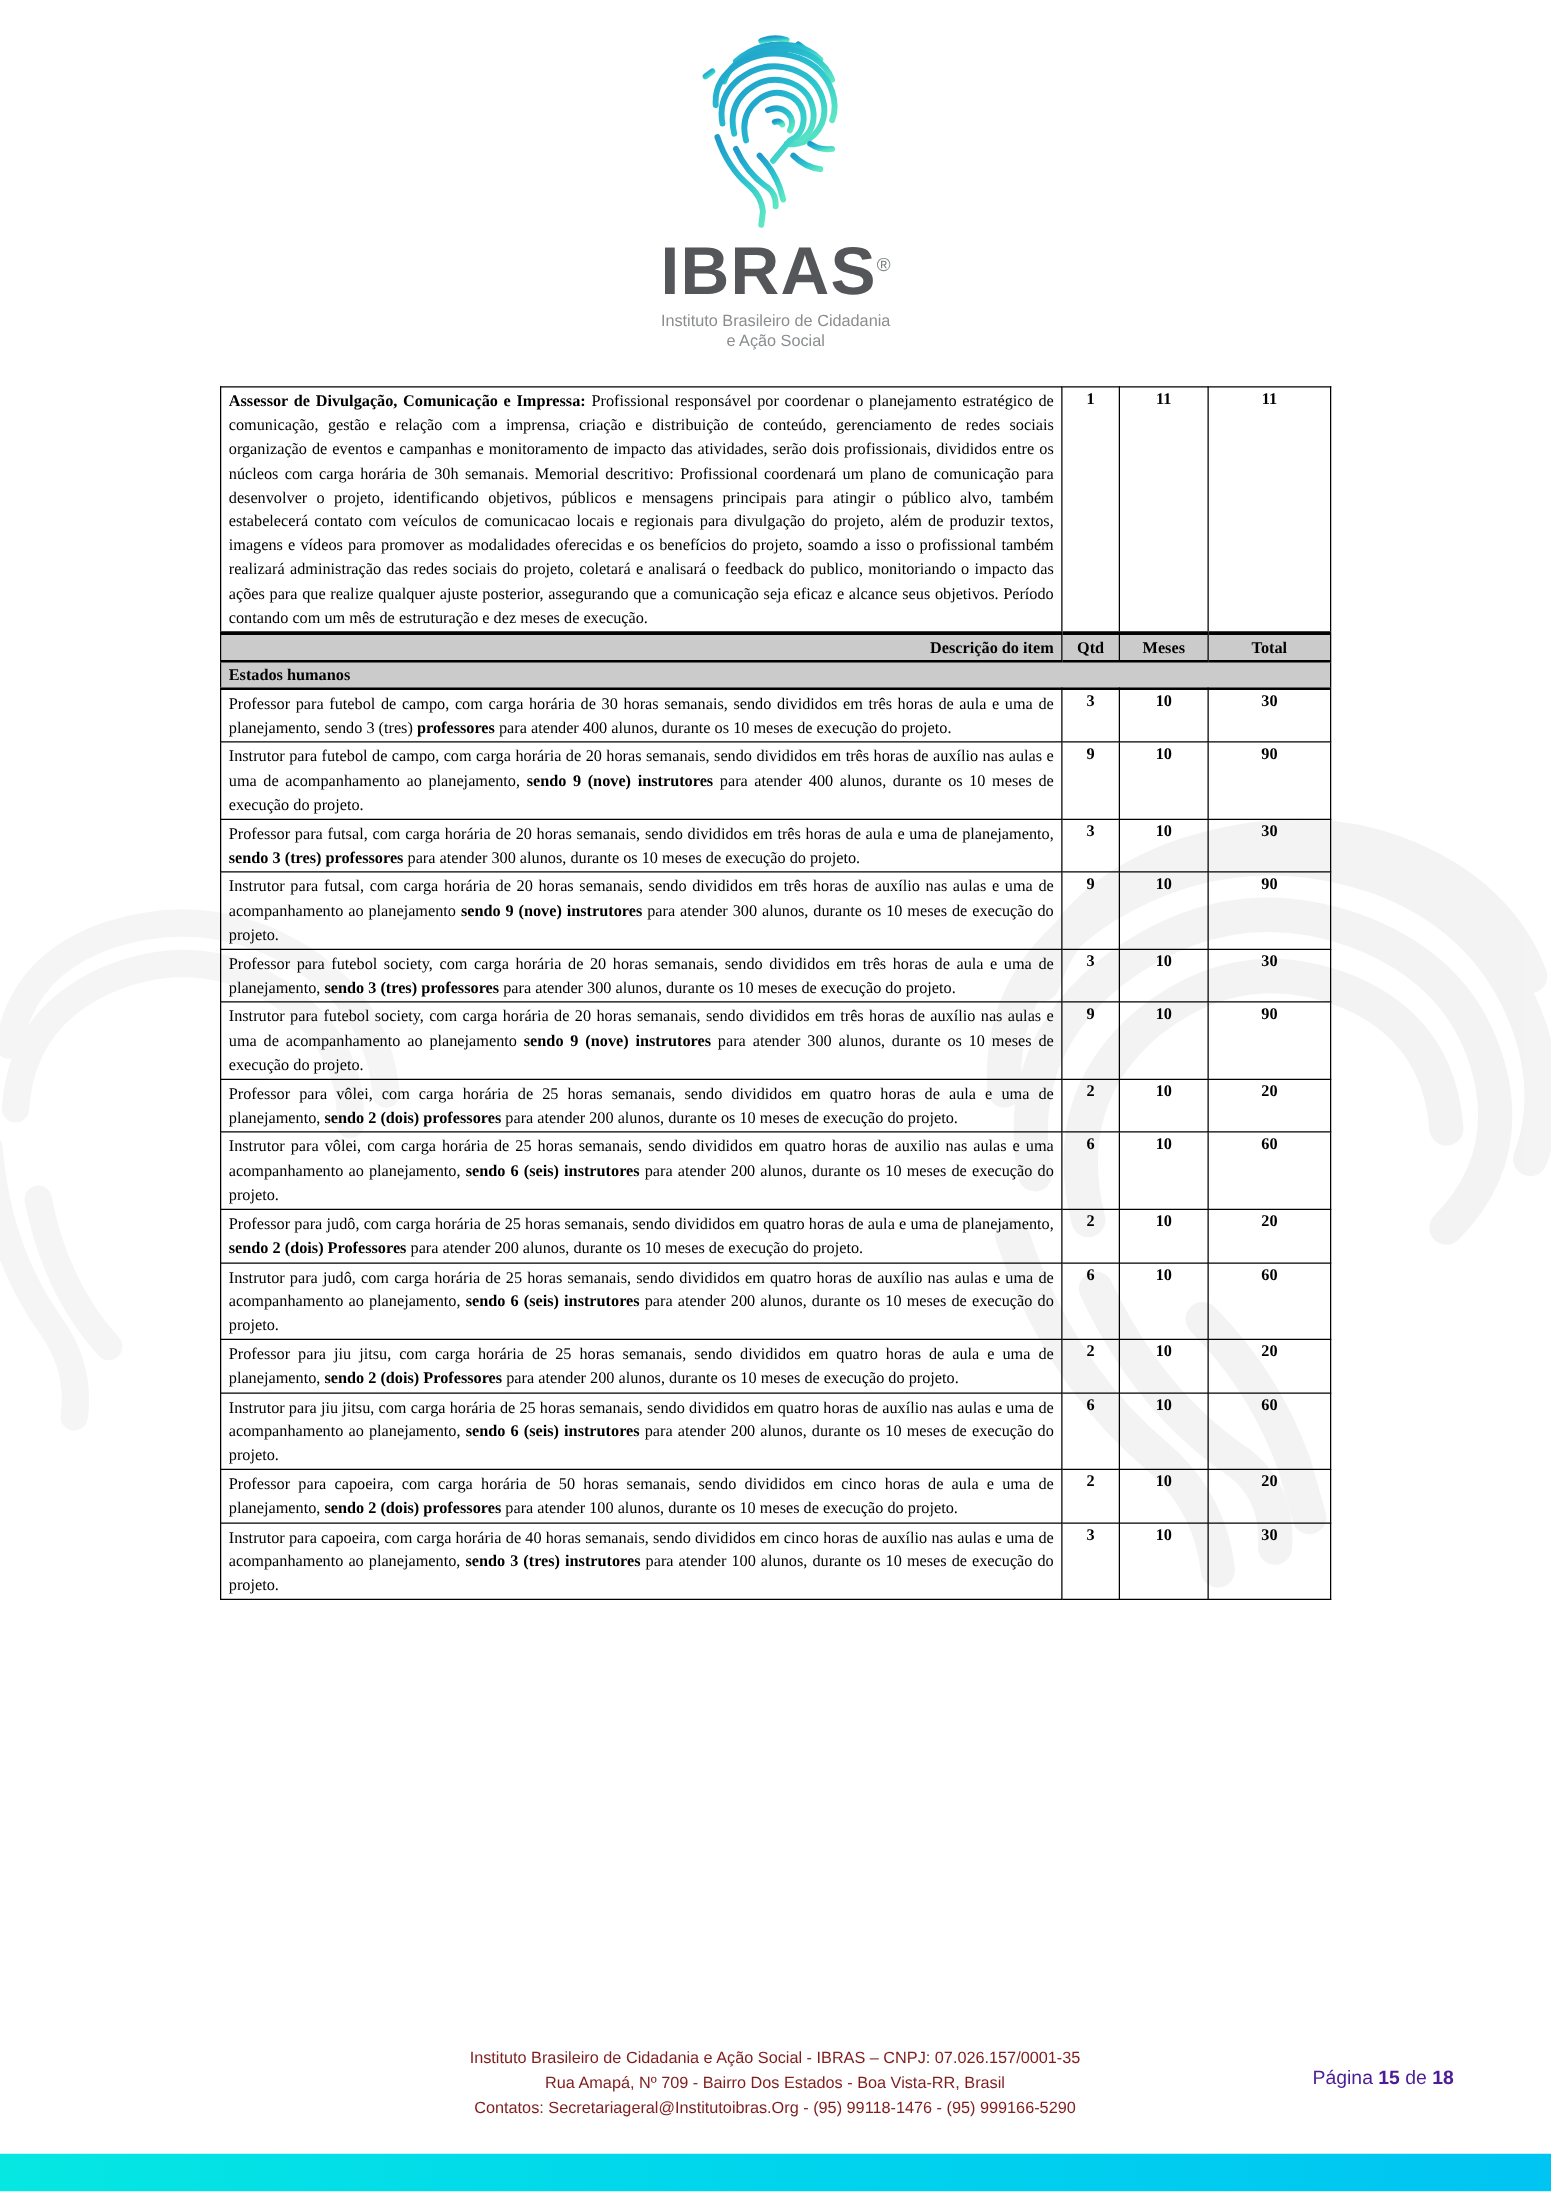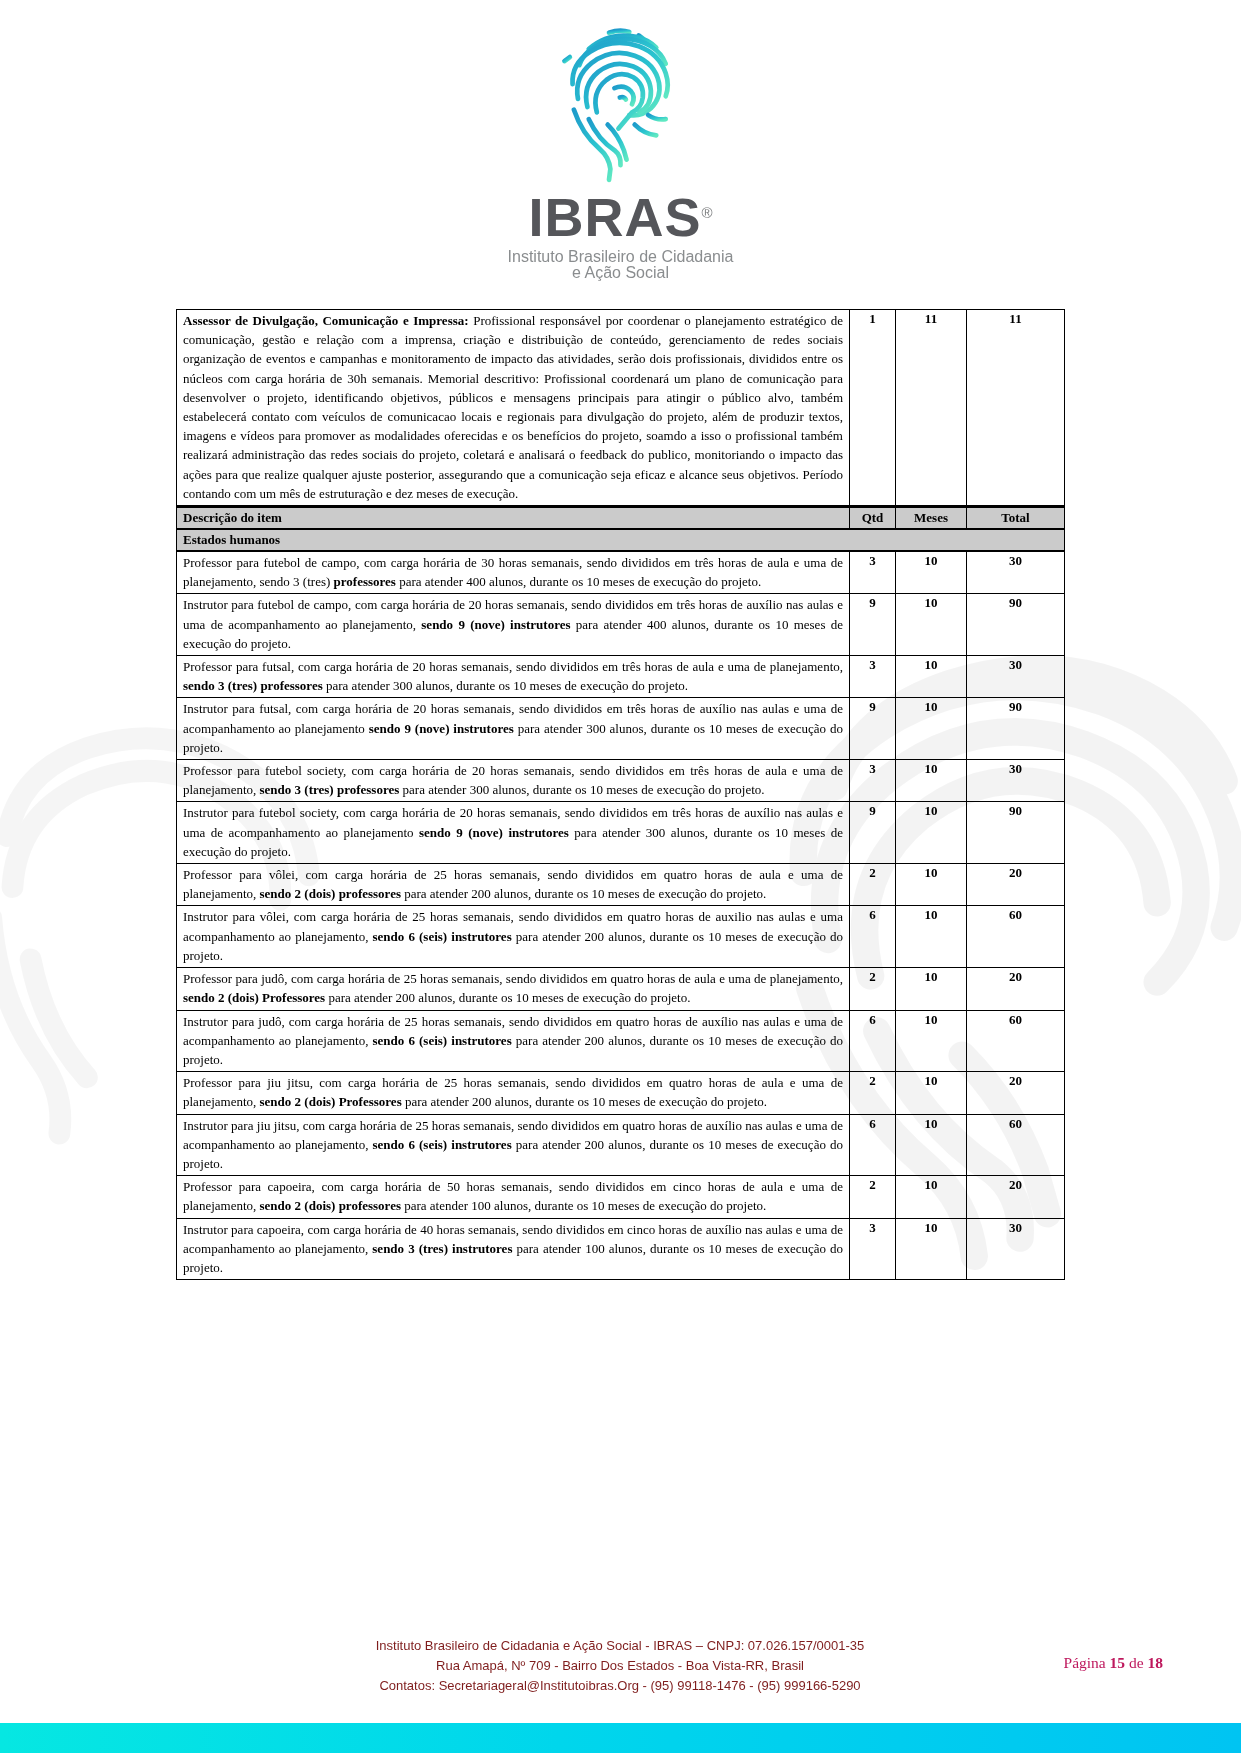--- a/index.html
+++ b/index.html
@@ -20,53 +20,54 @@
   .logo-block{position:absolute;top:10px;left:0;width:100%;text-align:center;}
   .logo-mark{width:185px;height:162px;display:block;margin:0 auto;}
   .brand-row{
     font-family:"Liberation Sans", sans-serif;
     font-weight:800;font-size:54px;line-height:1;
     color:#55565A;letter-spacing:1px;margin-top:2px;
   }
   .brand-reg{font-size:15px;font-weight:400;color:#7A7C7E;vertical-align:18px;letter-spacing:0;}
   .logo-subtitle{
     font-family:"Liberation Sans", sans-serif;
-    font-size:16px;line-height:16px;color:#8A8D8F;margin-top:5px;
+    font-size:13px;line-height:16px;color:#8A8D8F;margin-top:5px;
   }
   
   table.doc-table{
     position:absolute;left:176px;top:293px;width:888px;
     border-collapse:collapse;table-layout:fixed;
     font-size:13px;
   }
   .doc-table td{border:1px solid #000;padding:1px 6px 2px 6px;vertical-align:top;}
   .desc{text-align:justify;line-height:19.2px;}
   .desc .b{font-weight:bold;}
   .num{text-align:center;vertical-align:middle;font-weight:bold;}
   tr.head-row td{
     background:#CBCBCB;font-weight:bold;
     border-top:3px solid #000;border-bottom:2px solid #000;
     padding:2px 6px;
+    text-align:right;
   }
   tr.head-row td.hnum{text-align:center;}
   tr.section-row td{
     background:#CBCBCB;font-weight:bold;
     border-bottom:2px solid #000;padding:2px 6px;
   }
   
   .footer-lines{
     position:absolute;left:255px;top:1620px;width:730px;
     text-align:center;
     font-family:"Liberation Sans", sans-serif;
     font-size:13px;line-height:20px;color:#7f1d1d;
   }
   .page-number{
     position:absolute;right:78px;top:1638px;
-    font-family:Liberation Serif, serif;
-    font-size:15.5px;color:#be185d;
+    font-family:Liberation Sans, sans-serif;
+    font-size:15.5px;color:#4c1d95;
   }
   .page-number .b{font-weight:bold;}
   .bottom-bar{
     position:absolute;left:0;top:1707px;width:100%;height:30px;
     background:linear-gradient(90deg,#06E7E2 0%,#00D6EC 45%,#00C4F2 100%);
   }
 </style>
 </head>
 <body>
 

